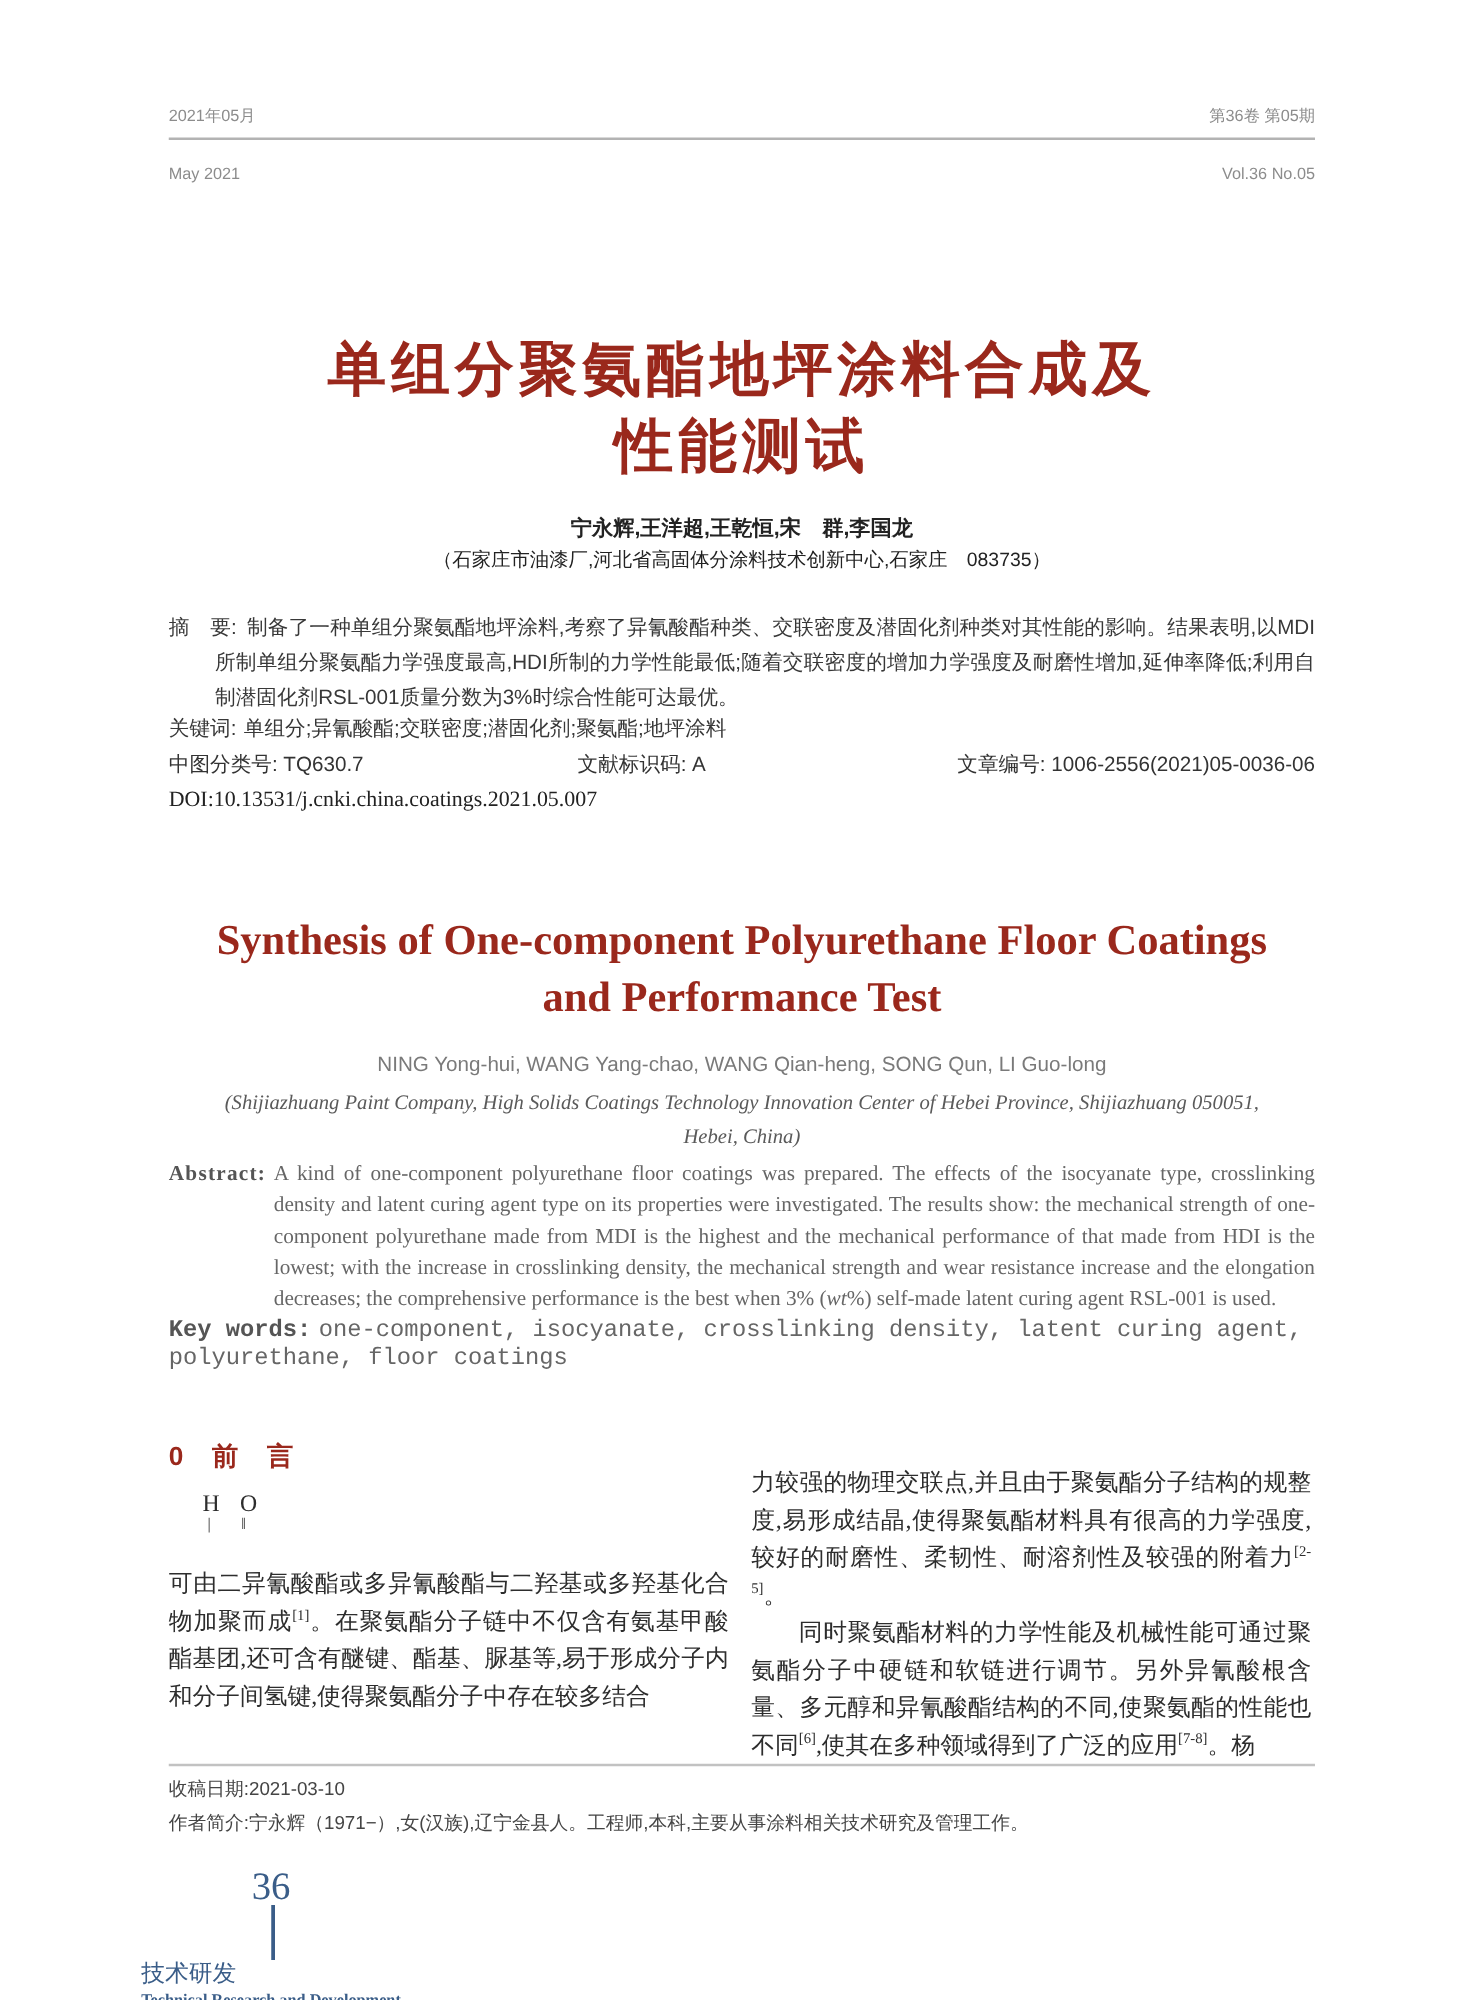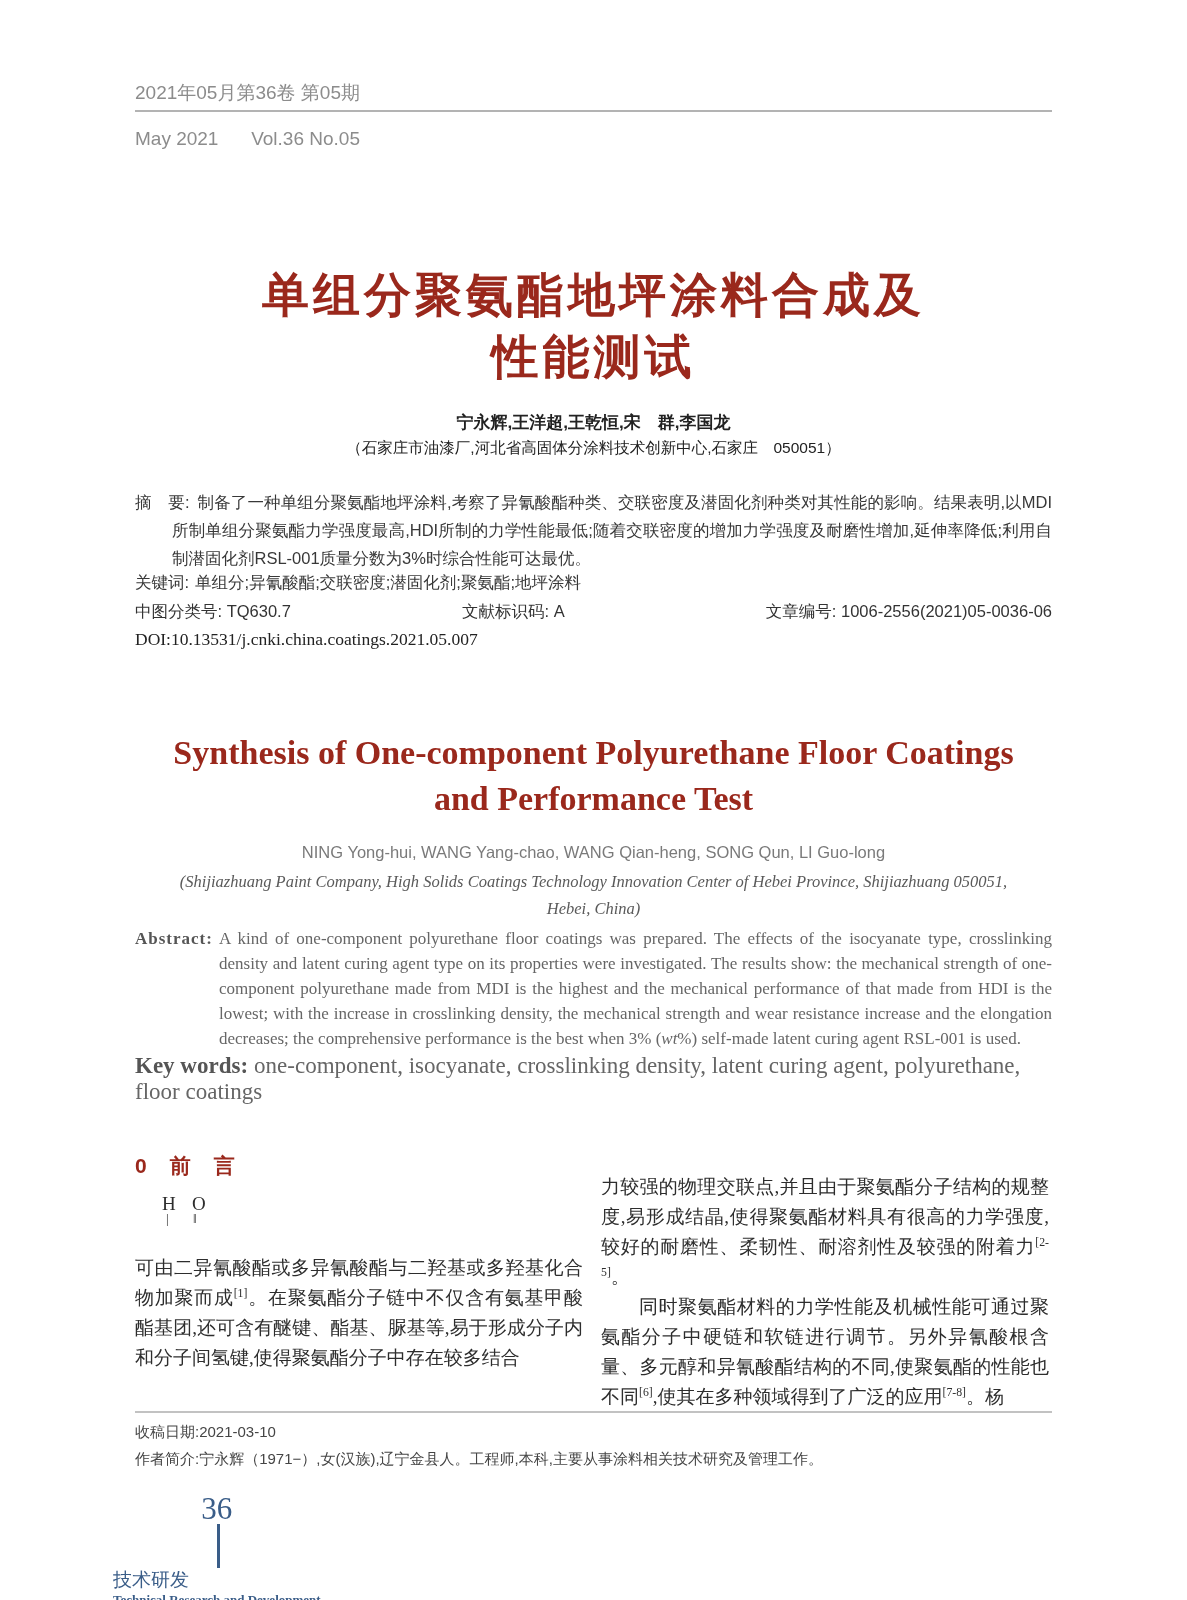--- a/index.html
+++ b/index.html
@@ -2,22 +2,22 @@
 <html><head>
 <meta charset="utf-8">
 <style>
   html,body{margin:0;padding:0;background:#fff;}
   .page{position:relative;width:1187px;height:1600px;background:#ffffff;overflow:hidden;
         font-family:"Liberation Sans",sans-serif;color:#2f2f2f;}
   .abs{position:absolute;}
   .content-x{left:135px;width:917px;}
 
   
-  .running-head{top:58px;display:flex;
-                font-size:19px;line-height:23px;color:#8c8c8c;}
+  .running-head{top:58px;display:flex;justify-content:space-between;
+                font-size:13px;line-height:23px;color:#8c8c8c;}
   .rh-col{white-space:pre-line;}
   .rh-center{text-align:center;}
   .rh-right{text-align:right;}
   .head-rule{top:110px;height:2px;background:#b3b3b3;}
 
   
   .title-cn{top:264px;text-align:center;font-weight:bold;color:#9a281c;
             font-size:47px;line-height:62px;letter-spacing:4px;}
   .authors-cn{top:411px;text-align:center;font-size:17px;font-weight:bold;color:#222;}
   .affil-cn{top:438px;text-align:center;font-size:15.5px;color:#222;}
@@ -39,21 +39,21 @@
             font-weight:bold;color:#9a281c;font-size:34px;line-height:46px;}
   .authors-en{top:843px;text-align:center;font-size:16.5px;color:#7a7a7a;}
   .affil-en{top:868px;text-align:center;font-family:"Liberation Serif",serif;
             font-style:italic;font-size:16.5px;line-height:27px;color:#5a5a5a;}
 
   
   .abstract-en{top:926px;font-family:"Liberation Serif",serif;font-size:17px;
                line-height:25px;color:#666;text-align:justify;
                padding-left:84px;text-indent:-84px;box-sizing:border-box;}
   .abstract-en .lbl{font-weight:bold;letter-spacing:1px;color:#555;margin-right:6px;}
-  .keywords-en{top:1053px;font-family:Liberation Serif, serif;font-size:23px;color:#666;}
+  .keywords-en{top:1053px;font-family:Liberation Mono, monospace;font-size:19px;color:#666;}
   .keywords-en .lbl{font-weight:bold;color:#555;margin-right:6px;}
 
   
   .body-cols{top:1143px;display:flex;gap:18px;}
   .col{width:448px;font-family:"Liberation Serif",serif;font-size:19px;
        line-height:30px;color:#2d2d2d;text-align:justify;}
   .col-right{padding-top:29px;box-sizing:border-box;}
   .sec-head{margin:8px 0 10px;font-family:"Liberation Sans",sans-serif;
             font-size:21px;font-weight:bold;color:#9a281c;letter-spacing:1px;}
   .sec-head .sec-num{margin-right:22px;}
@@ -96,21 +96,21 @@
       <div>Vol.36  No.05</div>
     </div>
   </div>
   <div class="abs content-x head-rule"></div>
 
   <div class="abs content-x authors-cn">宁永辉,王洋超,王乾恒,宋　群,李国龙</div>
   <div class="abs content-x title-cn">
     <div>单组分聚氨酯地坪涂料合成及</div>
     <div>性能测试</div>
   </div>
-  <div class="abs content-x affil-cn">（石家庄市油漆厂,河北省高固体分涂料技术创新中心,石家庄　050051）</div>
+  <div class="abs content-x affil-cn">（石家庄市油漆厂,河北省高固体分涂料技术创新中心,石家庄　083735）</div>
 
   <div class="abs content-x abstract-cn"><span class="lbl">摘　要:</span><span>制备了一种单组分聚氨酯地坪涂料,考察了异氰酸酯种类、交联密度及潜固化剂种类对其性能的影响。结果表明,以MDI所制单组分聚氨酯力学强度最高,HDI所制的力学性能最低;随着交联密度的增加力学强度及耐磨性增加,延伸率降低;利用自制潜固化剂RSL-001质量分数为3%时综合性能可达最优。</span></div>
   <div class="abs content-x keywords-cn"><span class="lbl">关键词:</span><span>单组分;异氰酸酯;交联密度;潜固化剂;聚氨酯;地坪涂料</span></div>
 
   <div class="abs content-x meta-row">
     <span class="meta-clc">中图分类号: TQ630.7</span>
     <span class="meta-doc">文献标识码: A</span>
     <span class="meta-id">文章编号: 1006-2556(2021)05-0036-06</span>
   </div>
   <div class="abs content-x doi-line">DOI:10.13531/j.cnki.china.coatings.2021.05.007</div>

